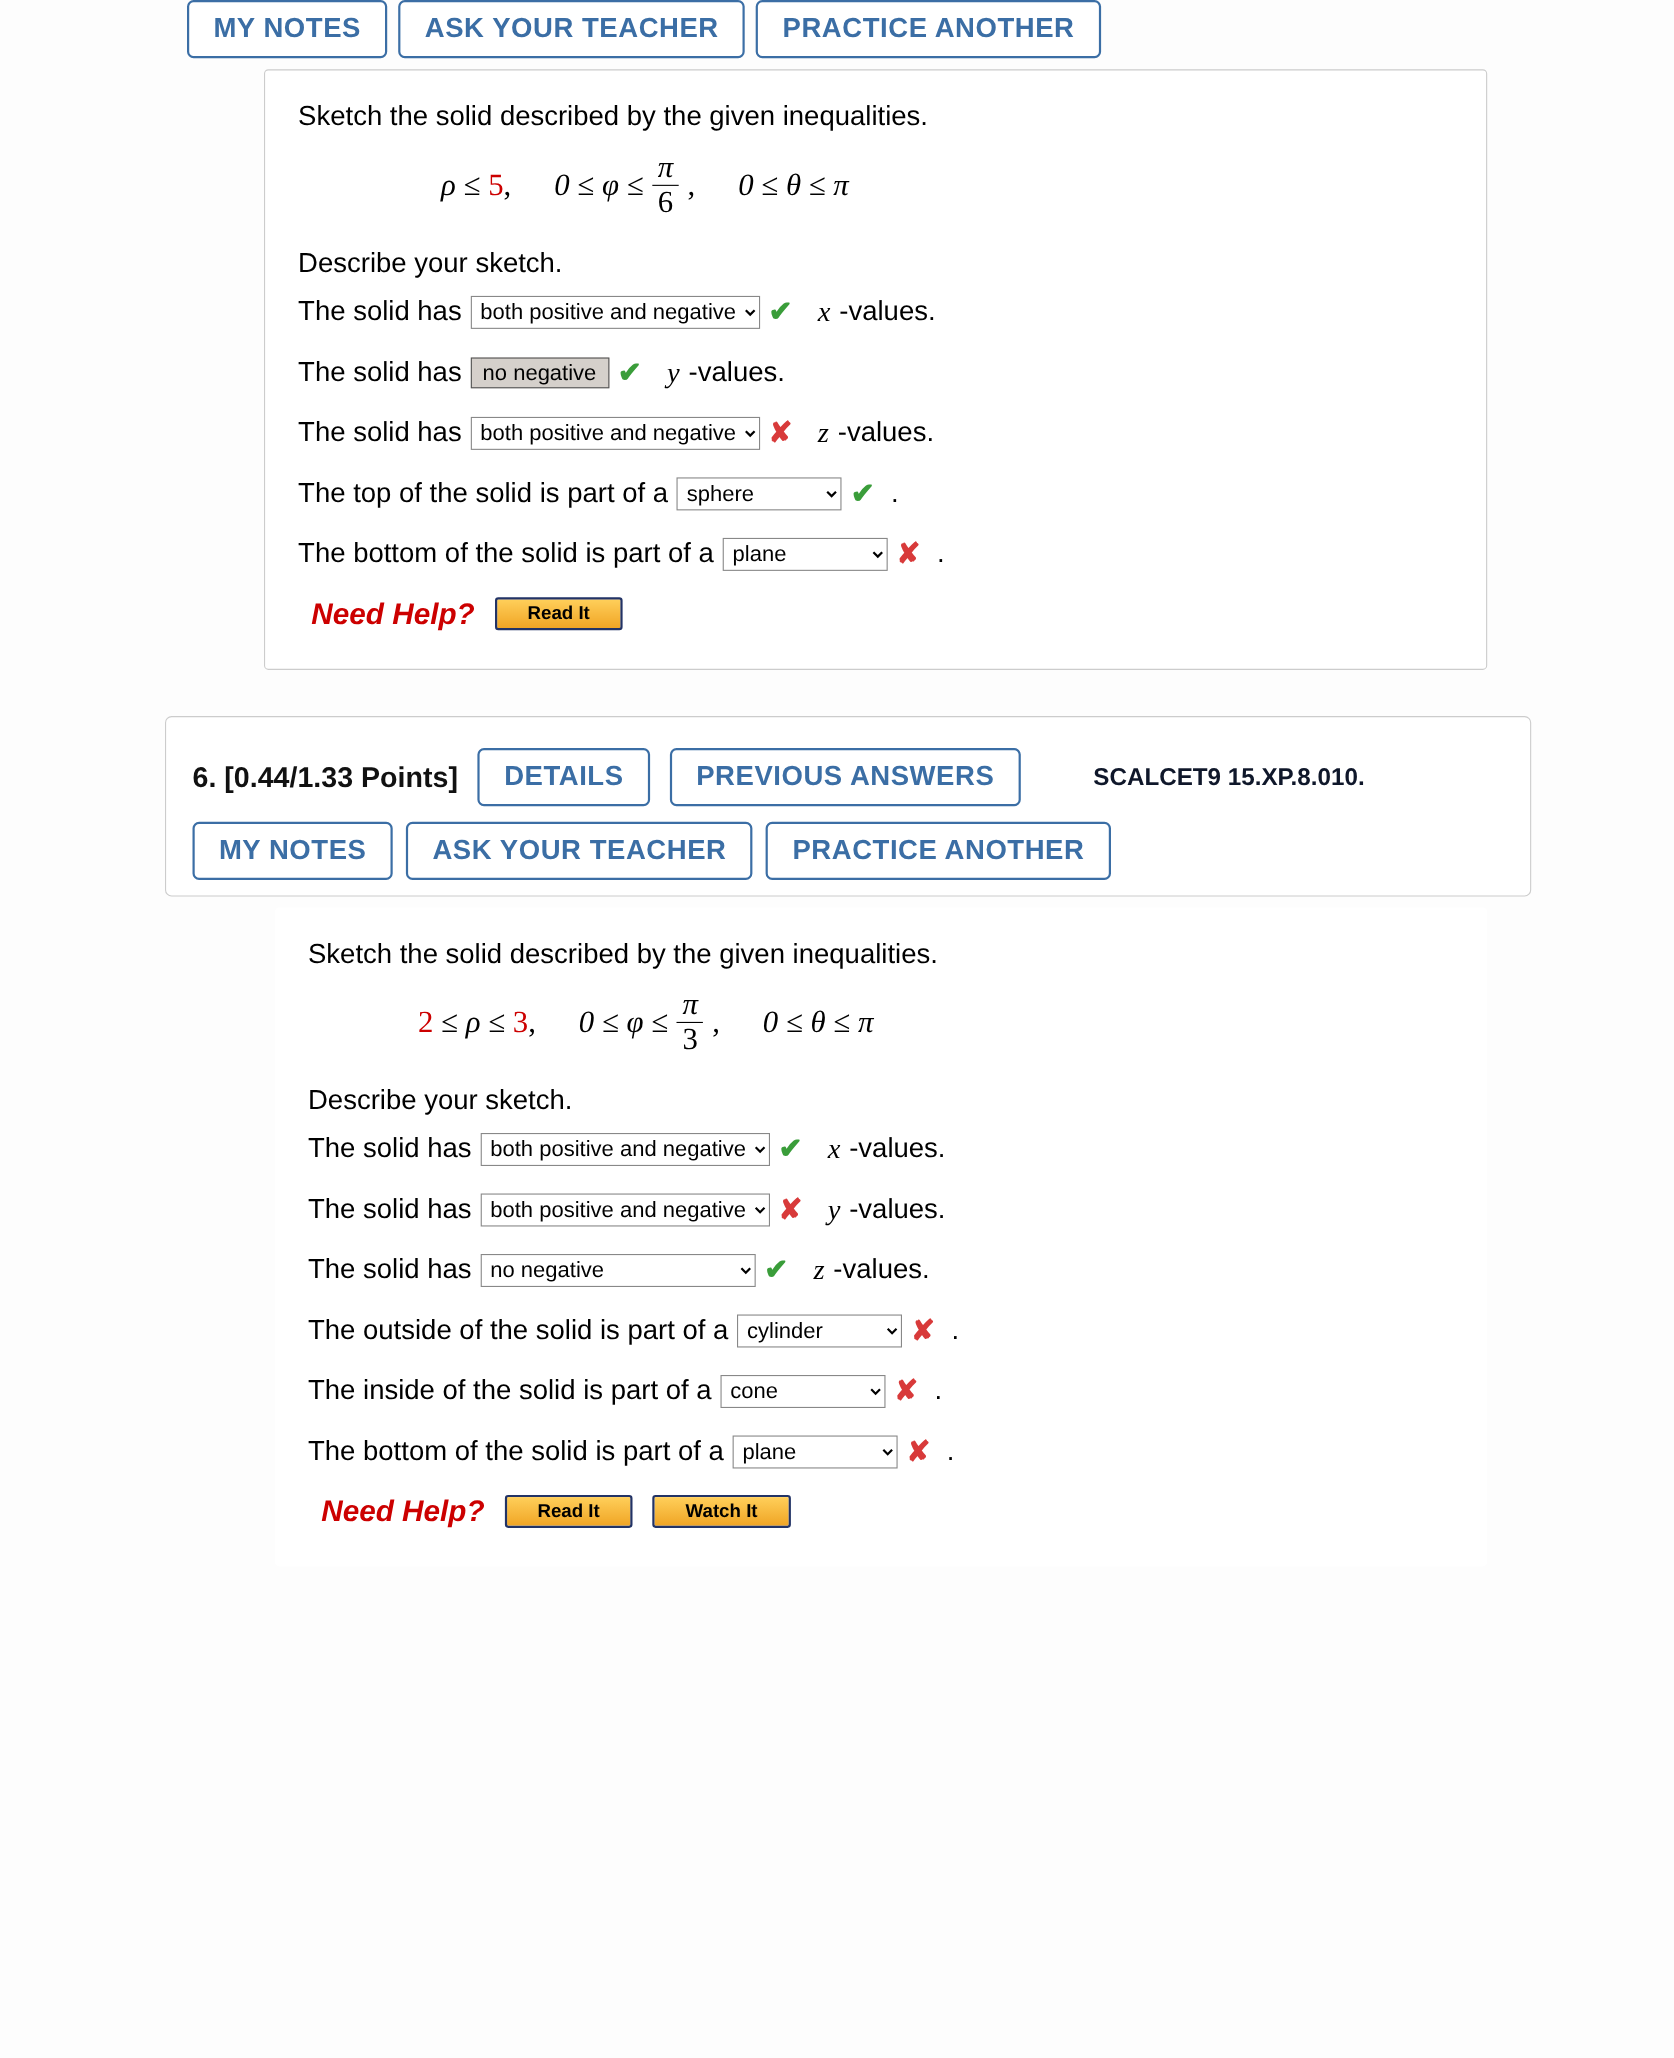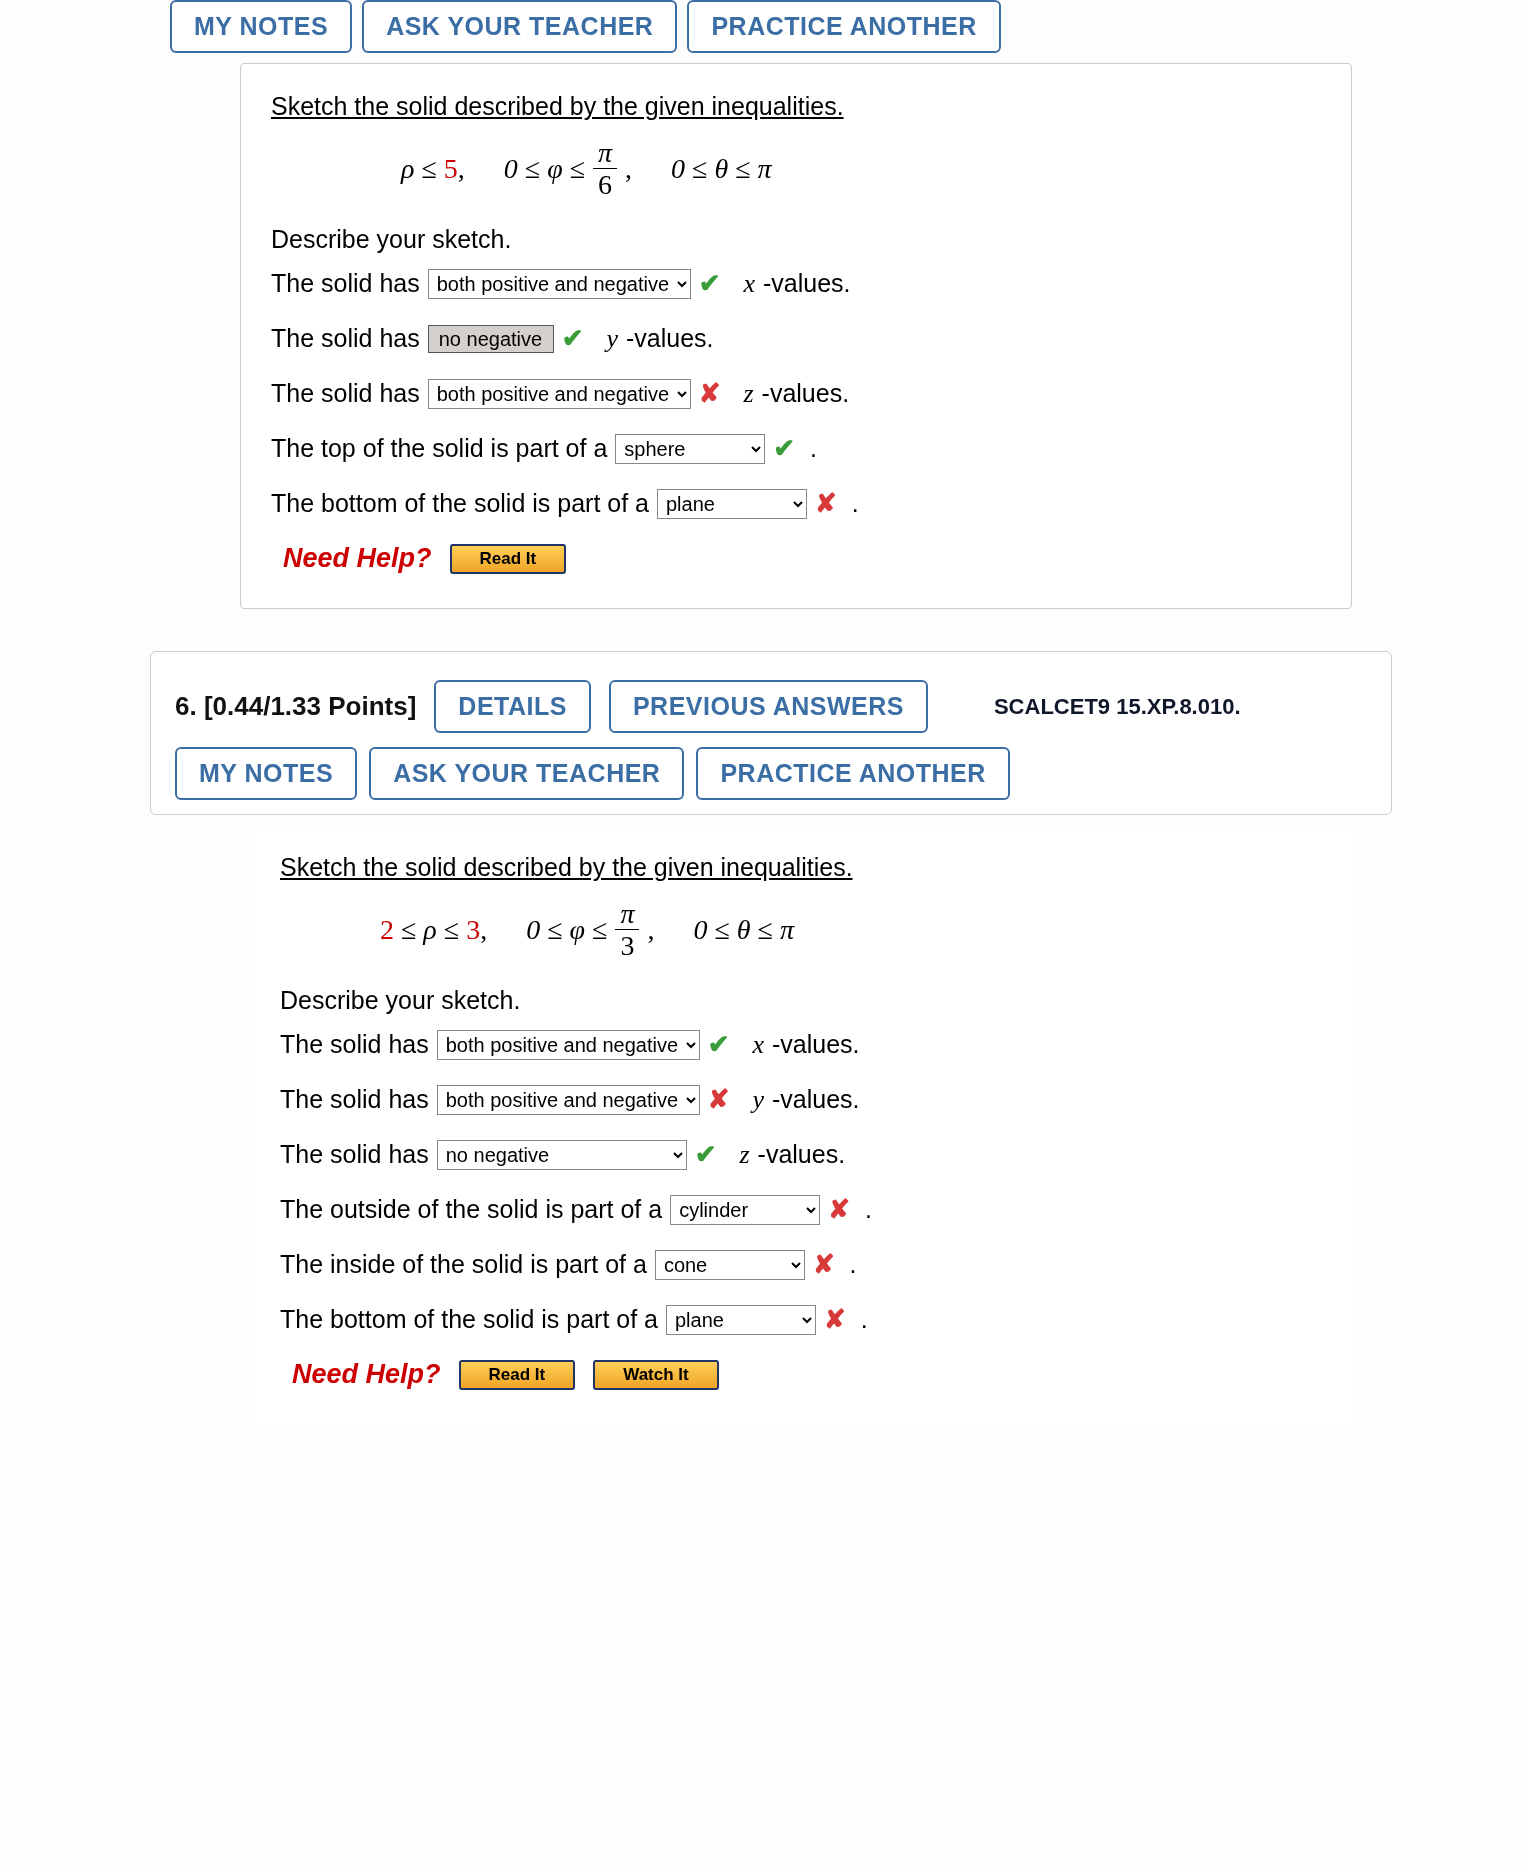--- a/index.html
+++ b/index.html
@@ -28,21 +28,21 @@
     letter-spacing:0.5px;
   }
   .qbody {
     border:1px solid #ccc;
     border-radius:4px;
     margin:10px 70px 30px 140px;
     background:#fff;
     padding:28px 40px 28px 30px;
     font-size:25px;
   }
-  .prompt { margin-bottom:18px;text-decoration:underline; }
+  .prompt { margin-bottom:18px; }
   .mathblock {
     font-family: "Times New Roman", Times, serif;
     font-style: italic;
     font-size:28px;
     margin: 8px 0 26px 130px;
     display:flex; align-items:center; gap:39px;
   }
   .red { color:#c00; }
   .upright { font-style:normal; }
   .frac {
@@ -65,21 +65,21 @@
     background:#d5d0cb;
     border:1px solid #555;
     -webkit-appearance:none; -moz-appearance:none; appearance:none;
     padding:2px 10px;
   }
   .mark { font-weight:900; font-size:26px; }
   .mark.ok { color:#3a9d3a; }
   .mark.bad { color:#d83a3a; }
   .italic-var { font-style:italic; font-family:"Times New Roman",serif; font-size:26px;}
   .needhelp {
-    display:flex; align-items:center; gap:18px;
+    display:flex; align-items:flex-start; gap:18px;
     margin:20px 0 6px 12px;
   }
   .needhelp-label { color:#c00; font-weight:700; font-style:italic; font-size:27px; font-family:Arial,Helvetica,sans-serif;}
   .readit, .watchit {
     background:linear-gradient(#ffcf5a,#f0a525);
     border:2px solid #236;
     border-radius:3px;
     font-weight:700;
     font-size:17px;
     padding:3px 28px;

